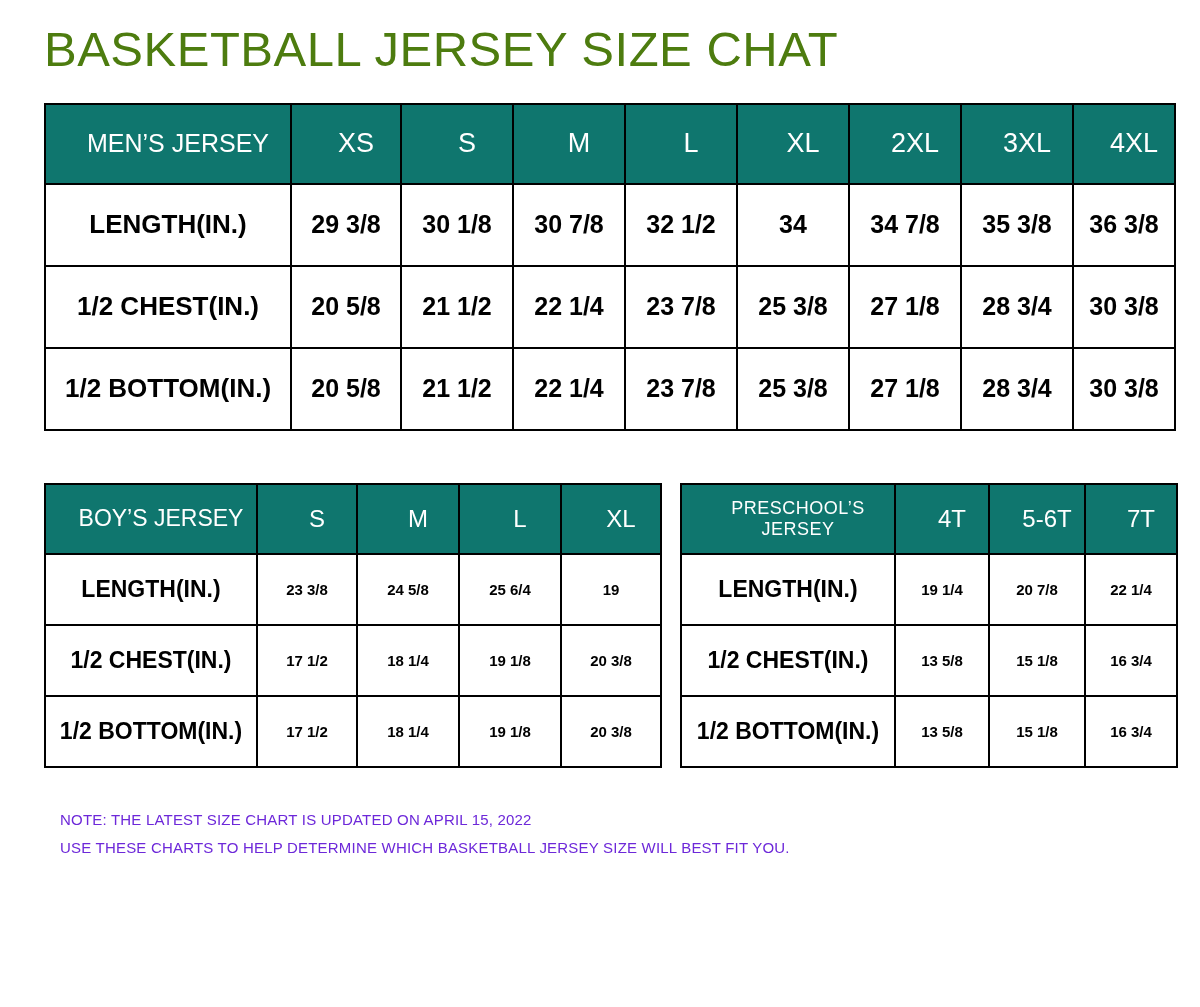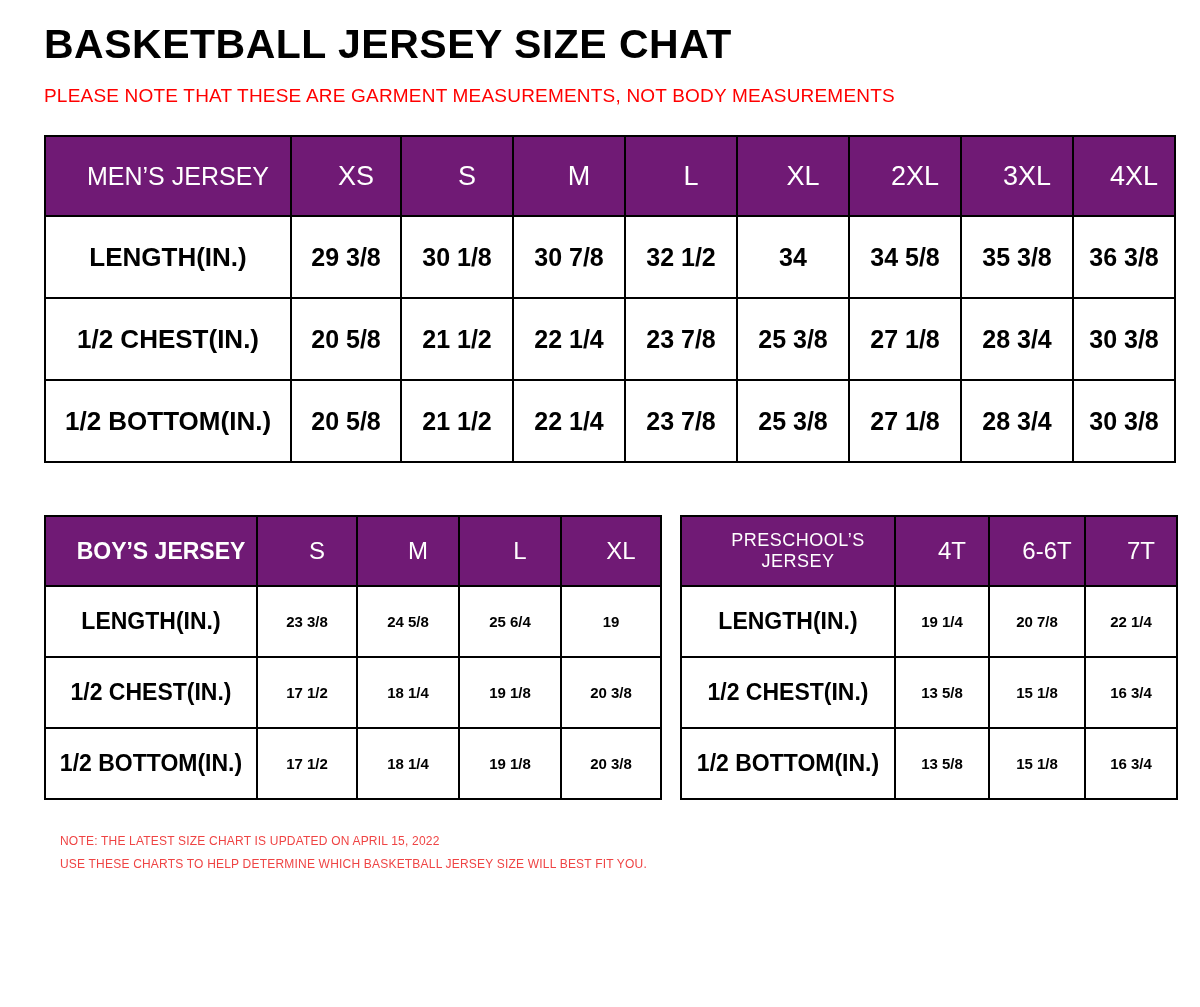--- a/index.html
+++ b/index.html
@@ -16,26 +16,26 @@
     overflow: hidden;
   }
   .page {
     position: relative;
     width: 1200px;
     height: 1007px;
     box-sizing: border-box;
     padding: 0 24px;
   }
   .title {
-    font-size: 41px;
-    font-weight: bold;
+    font-size: 49px;
+    font-weight: normal;
     letter-spacing: 0.5px;
     margin: 22px 0 0 20px;
     line-height: 1.12;
-    color: #000000;
+    color: #4d7c0f;
     white-space: nowrap;
   }
   .note-top {
     color: #ff0000;
     font-size: 19px;
     line-height: 1.45;
     margin: 14px 0 0 20px;
     max-width: 860px;
     letter-spacing: 0.2px;
   }
@@ -46,21 +46,21 @@
     table-layout: fixed;
   }
   td, th {
     border: 2px solid #000;
     text-align: center;
     vertical-align: middle;
     font-weight: bold;
     background: #fff;
   }
   thead td {
-    background: #701a75;
+    background: #0f766e;
     color: #ffffff;
     font-weight: normal;
     padding-left: 21px;
   }
 
   
   .men-table {
     margin: 26px 0 0 20px;
     width: 1130px;
   }
@@ -93,42 +93,41 @@
     width: 496px;
   }
   .two-up thead td {
     height: 66px;
     font-size: 24px;
   }
   .two-up tbody td {
     height: 67px;
     font-size: 15px;
   }
-  .boy-table .rowhead { font-size: 23px; font-weight: bold; }
+  .boy-table .rowhead { font-size: 23px; }
   .boy-table thead .rowhead { font-size: 23px; }
   .pre-table .rowhead { font-size: 23px; margin-top: 32px; }
   .pre-table thead .rowhead { font-size: 18px; letter-spacing: 0.5px; }
 
   .note-bottom {
-    color: #ef4444;
-    font-size: 12px;
+    color: #6d28d9;
+    font-size: 15px;
     line-height: 1.9;
-    margin: 30px 0 0 36px;
+    margin: 38px 0 0 36px;
     letter-spacing: 0.2px;
   }
   .note-bottom div { white-space: nowrap; }
 </style>
 </head>
 <body>
 
 <div class="page">
 
   <div class="title">BASKETBALL JERSEY SIZE CHAT</div>
 
-  <div class="note-top">PLEASE NOTE THAT THESE ARE GARMENT MEASUREMENTS, NOT BODY MEASUREMENTS</div>
 
   <table class="men-table">
     <colgroup>
       <col style="width:246px">
       <col style="width:110px">
       <col style="width:112px">
       <col style="width:112px">
       <col style="width:112px">
       <col style="width:112px">
       <col style="width:112px">
@@ -149,21 +148,21 @@
       </tr>
     </thead>
     <tbody>
       <tr>
         <td class="rowhead">LENGTH(IN.)</td>
         <td>29  3/8</td>
         <td>30  1/8</td>
         <td>30  7/8</td>
         <td>32  1/2</td>
         <td>34</td>
-        <td>34  5/8</td>
+        <td>34  7/8</td>
         <td>35  3/8</td>
         <td>36  3/8</td>
       </tr>
       <tr>
         <td class="rowhead">1/2  CHEST(IN.)</td>
         <td>20  5/8</td>
         <td>21  1/2</td>
         <td>22  1/4</td>
         <td>23  7/8</td>
         <td>25  3/8</td>
@@ -233,21 +232,21 @@
       <colgroup>
         <col style="width:214px">
         <col style="width:94px">
         <col style="width:96px">
         <col style="width:92px">
       </colgroup>
       <thead>
         <tr>
           <td class="rowhead">PRESCHOOL’S  JERSEY</td>
           <td>4T</td>
-          <td>6-6T</td>
+          <td>5-6T</td>
           <td>7T</td>
         </tr>
       </thead>
       <tbody>
         <tr>
           <td class="rowhead">LENGTH(IN.)</td>
           <td>19  1/4</td>
           <td>20  7/8</td>
           <td>22  1/4</td>
         </tr>

